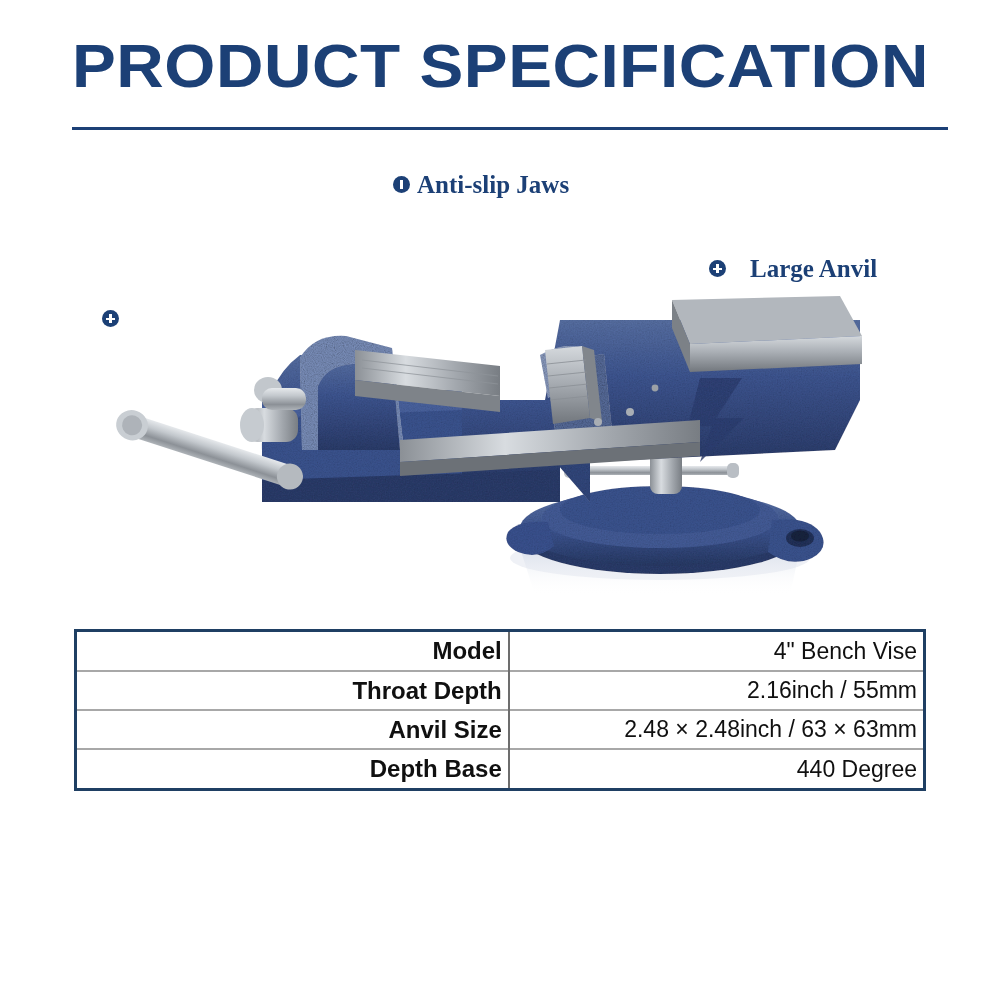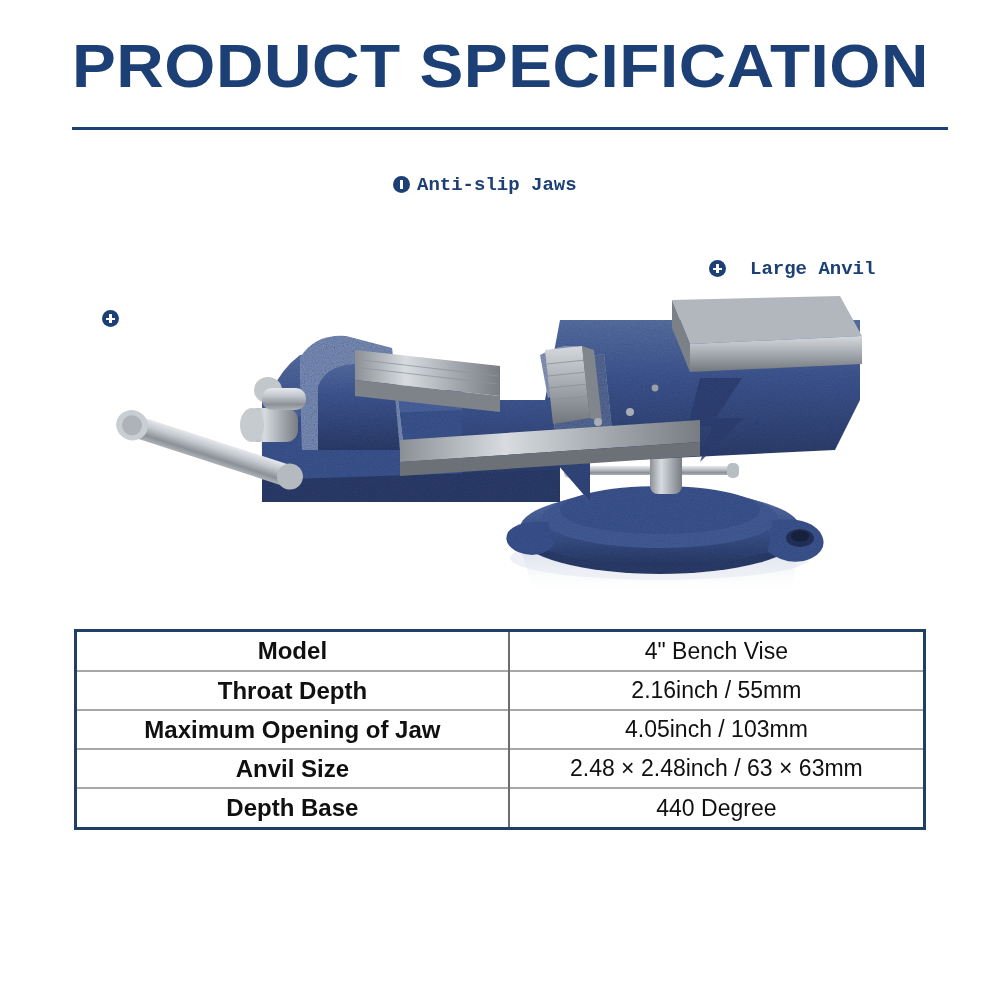--- a/index.html
+++ b/index.html
@@ -47,22 +47,22 @@
     background: #1c4076;
   }
 
   
   .callout {
     position: absolute;
     display: flex;
     align-items: flex-start;
     gap: 7px;
     color: #1c4076;
-    font-family: Liberation Mono, monospace;
-    font-size: 19px;
+    font-family: Liberation Serif, serif;
+    font-size: 25px;
     font-weight: bold;
     white-space: pre-line;
     line-height: 26px;
   }
   .callout-icon {
     width: 17px;
     height: 17px;
     border-radius: 50%;
     background: #1c4076;
     position: relative;
@@ -114,21 +114,21 @@
     background: #ffffff;
   }
   table {
     width: 100%;
     border-collapse: collapse;
     table-layout: fixed;
   }
   tr { height: 39px; }
   tr + tr td { border-top: 2px solid #a8a8a8; }
   td {
-    text-align: center;
+    text-align: right;
     vertical-align: middle;
     color: #101010;
     padding: 0 6px;
     white-space: nowrap;
     margin-top: 40px;
   }
   td.spec-label {
     width: 49.5%;
     font-family: "Liberation Sans Narrow", "Liberation Sans", sans-serif;
     font-size: 24px;
@@ -325,24 +325,20 @@
     <tbody id="spec-rows">
         <tr>
           <td class="spec-label">Model</td>
           <td class="spec-value">4" Bench Vise</td>
         </tr>
         <tr>
           <td class="spec-label">Throat Depth</td>
           <td class="spec-value">2.16inch / 55mm</td>
         </tr>
         <tr>
-          <td class="spec-label">Maximum Opening of Jaw</td>
-          <td class="spec-value">4.05inch / 103mm</td>
-        </tr>
-        <tr>
           <td class="spec-label">Anvil Size</td>
           <td class="spec-value">2.48 × 2.48inch / 63 × 63mm</td>
         </tr>
         <tr>
           <td class="spec-label">Depth Base</td>
           <td class="spec-value">440 Degree</td>
         </tr>
       </tbody>
   </table>
 </div>

